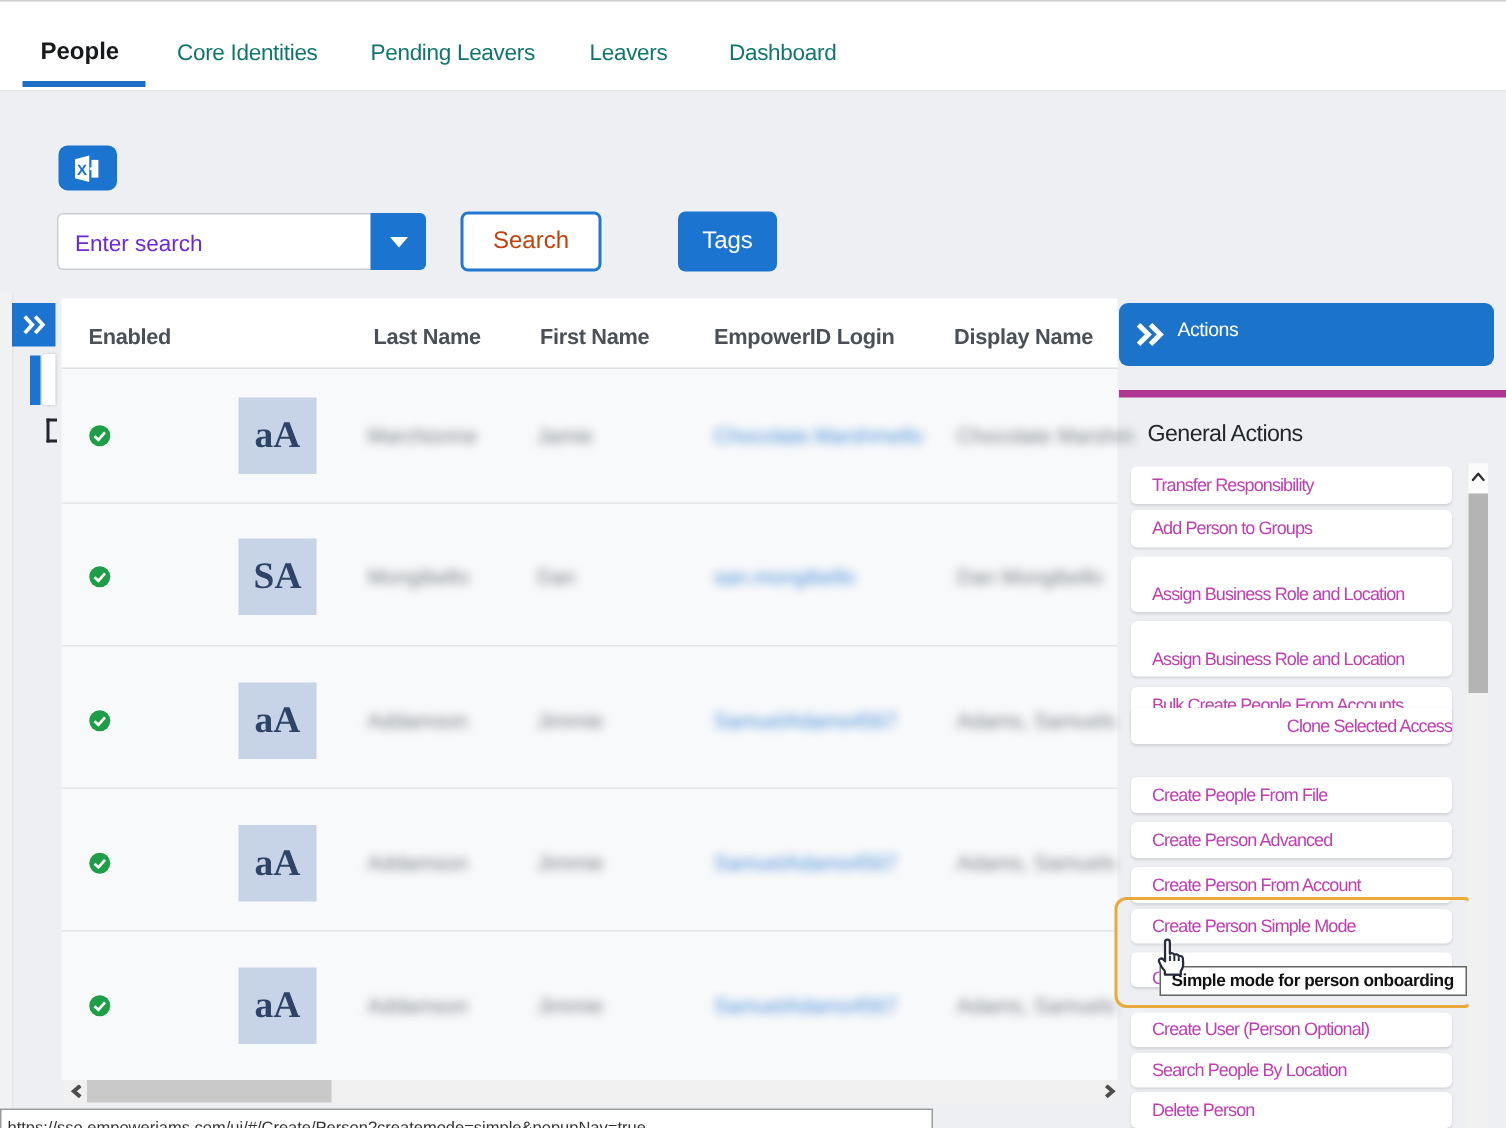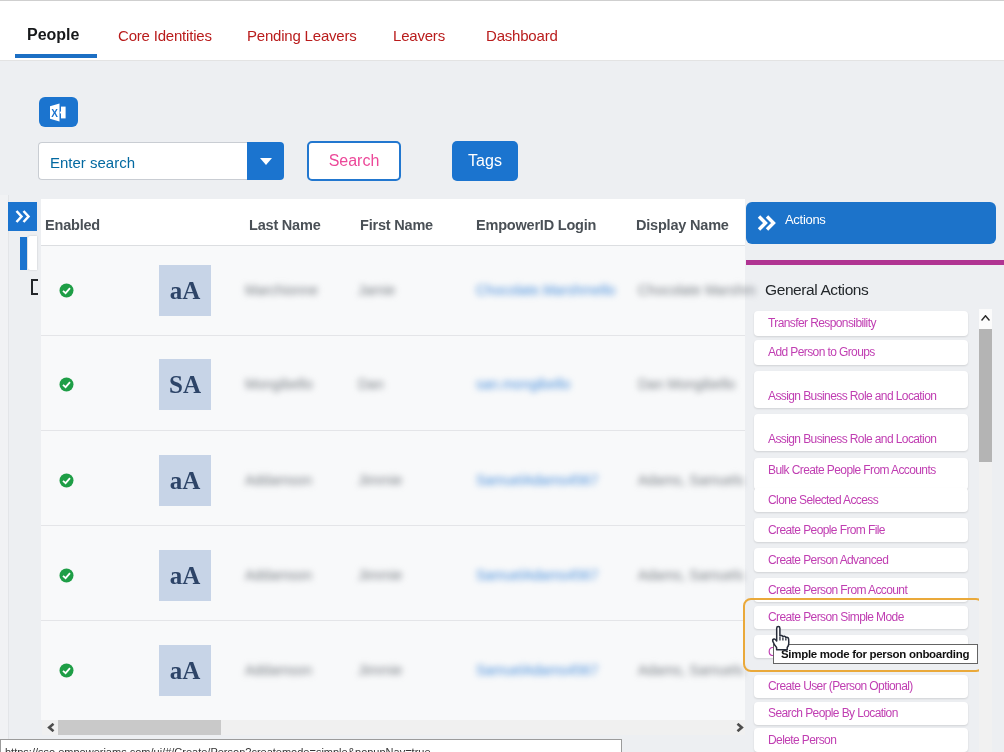--- a/index.html
+++ b/index.html
@@ -2,38 +2,38 @@
 <html><head>
 <meta charset="utf-8">
 <style>
   html,body{margin:0;padding:0;}
   body{width:1004px;height:752px;position:relative;overflow:hidden;
        font-family:"Liberation Sans",sans-serif;background:#fff;}
   .abs{position:absolute;}
   
   #tabbar{left:0;top:0;width:1004px;height:61px;background:#fff;
           border-top:1px solid #cfcfcf;border-bottom:1px solid #e3e3e3;box-sizing:border-box;}
-  #tabbar .tab{position:absolute;top:26px;font-size:15px;letter-spacing:-0.2px;color:#b91c1c;white-space:nowrap;}
+  #tabbar .tab{position:absolute;top:26px;font-size:15px;letter-spacing:-0.2px;color:#0f766e;white-space:nowrap;}
   #tabbar .active{font-weight:bold;font-size:16px;letter-spacing:0;color:#17191b;top:25px;}
   #underline{left:15px;top:54px;width:82px;height:4px;background:#1c6fc4;}
   
   #content{left:0;top:61px;width:1004px;height:691px;background:#edeff2;}
   
   #xlbtn{left:39px;top:97px;width:39px;height:30px;background:#1b74cf;border-radius:6px;}
   #xlbtn svg{position:absolute;left:8px;top:6px;}
   
   #searchbox{left:38px;top:142px;width:209px;height:38px;background:#fff;
              border:1px solid #c9cdd3;border-right:none;border-radius:4px 0 0 4px;box-sizing:border-box;}
-  #searchbox span{position:absolute;left:11px;top:11px;font-size:15px;color:#0369a1;text-align:center;}
+  #searchbox span{position:absolute;left:11px;top:11px;font-size:15px;color:#6d28d9;text-align:center;}
   #dropbtn{left:247px;top:142px;width:37px;height:38px;background:#1b74cf;border-radius:0 4px 4px 0;}
   #dropbtn .tri{position:absolute;left:13px;top:16px;width:0;height:0;
                 border-left:6px solid transparent;border-right:6px solid transparent;border-top:7px solid #fff;}
   #searchbtn{left:307px;top:141px;width:94px;height:40px;background:#fff;border:2px solid #2277cf;
              border-radius:5px;box-sizing:border-box;text-align:center;line-height:36px;
-             font-size:16px;color:#ec4899;}
+             font-size:16px;color:#c2410c;}
   #tagsbtn{left:452px;top:141px;width:66px;height:40px;background:#1b74cf;border-radius:5px;
            text-align:center;line-height:40px;font-size:16px;color:#fff;}
   
   #lstrip{left:0;top:195px;width:8px;height:557px;background:#f1f2f4;border-right:1px solid #e3e5e8;}
   #collbtn{left:8px;top:202px;width:29px;height:29px;background:#1b74cf;}
   #minicard{left:28px;top:236px;width:9px;height:34px;background:#fff;border-radius:2px 0 0 2px;box-shadow:0 0 2px rgba(0,0,0,.2);}
   #minibar{left:20px;top:237px;width:7px;height:33px;background:#1b74cf;}
   #bracket{left:31px;top:279px;width:5px;height:12px;border:2px solid #23262a;border-right:none;}
   
   #thead{left:41px;top:199px;width:704px;height:47px;background:#fff;
@@ -107,21 +107,21 @@
     <path d="M1.5 1 L6.5 6.5 L1.5 12" fill="none" stroke="#fff" stroke-width="2.5"></path>
     <path d="M8.5 1 L13.5 6.5 L8.5 12" fill="none" stroke="#fff" stroke-width="2.5"></path>
   </svg>
 </div>
 <div class="abs" id="minibar"></div>
 <div class="abs" id="minicard"></div>
 <div class="abs" id="bracket"></div>
 
 <div class="abs" id="tbody"></div>
 <div class="abs" id="thead">
-  <span class="hlbl" style="left:4px;top:18px;">Enabled</span>
+  <span class="hlbl" style="left:18px;top:18px;">Enabled</span>
   <span class="hlbl" style="left:208px;top:18px;">Last Name</span>
   <span class="hlbl" style="left:319px;top:18px;">First Name</span>
   <span class="hlbl" style="left:435px;top:18px;">EmpowerID Login</span>
   <span class="hlbl" style="left:595px;top:18px;">Display Name</span>
 </div>
 <div id="rows">
     <div class="sep" style="top:335px"></div>
     <div class="sep" style="top:430px"></div>
     <div class="sep" style="top:525px"></div>
     <div class="sep" style="top:620px"></div>
@@ -190,21 +190,21 @@
   <span class="lbl">Actions</span>
   </div>
 <div class="abs" id="magbar"></div>
 <div class="abs" id="galbl">General Actions</div>
 <div id="items">
     <div class="item" style="top:311px;height:25px;line-height:25px;">Transfer Responsibility</div>
     <div class="item" style="top:340px;height:25px;line-height:25px;">Add Person to Groups</div>
     <div class="item two" style="top:371px;height:37px;">Assign Business Role and Location (Advanced)</div>
     <div class="item two" style="top:414px;height:37px;">Assign Business Role and Location Simple</div>
     <div class="item" style="top:458px;height:32px;line-height:24px;">Bulk Create People From Accounts</div>
-    <div class="item" style="top:488px;height:24px;line-height:24px;">Clone Selected Access</div>
+    <div class="item" style="top:472px;height:24px;line-height:24px;text-align:right;">Clone Selected Access</div>
     <div class="item" style="top:518px;height:24px;line-height:24px;">Create People From File</div>
     <div class="item" style="top:548px;height:24px;line-height:24px;">Create Person Advanced</div>
     <div class="item" style="top:578px;height:24px;line-height:24px;">Create Person From Account</div>
     <div class="item" style="top:606px;height:23px;line-height:23px;">Create Person Simple Mode</div>
     <div class="item" style="top:635px;height:23px;line-height:34px;">Create Person Wizard</div>
     <div class="item" style="top:675px;height:23px;line-height:23px;">Create User (Person Optional)</div>
     <div class="item" style="top:702px;height:23px;line-height:23px;">Search People By Location</div>
     <div class="item" style="top:728px;height:24px;line-height:24px;">Delete Person</div>
   </div>
 

